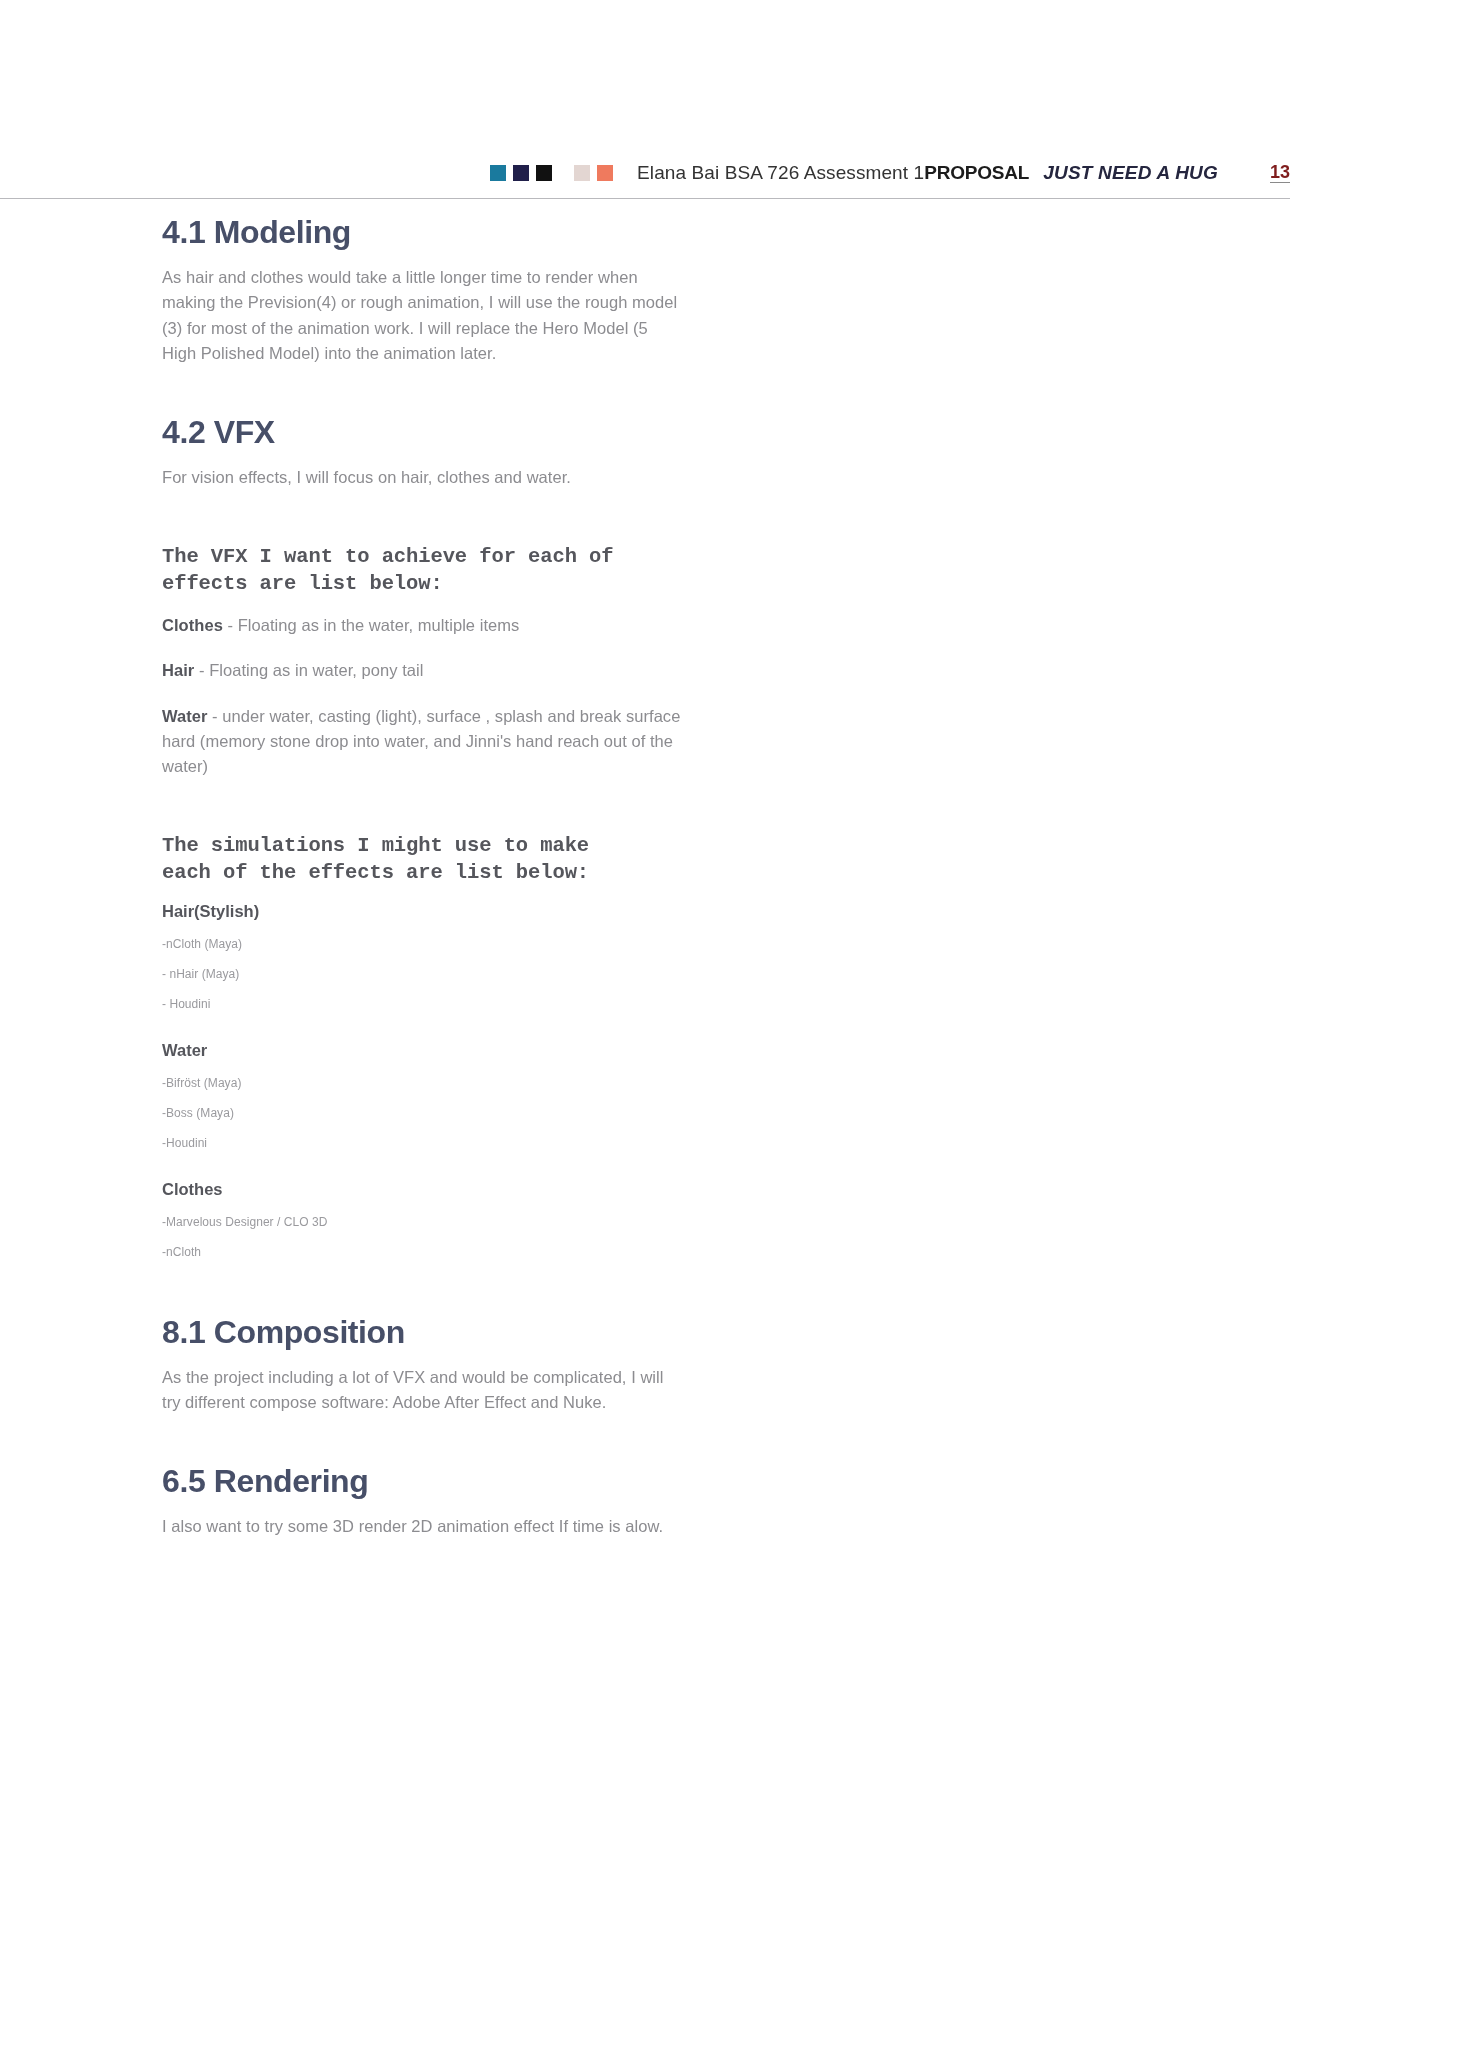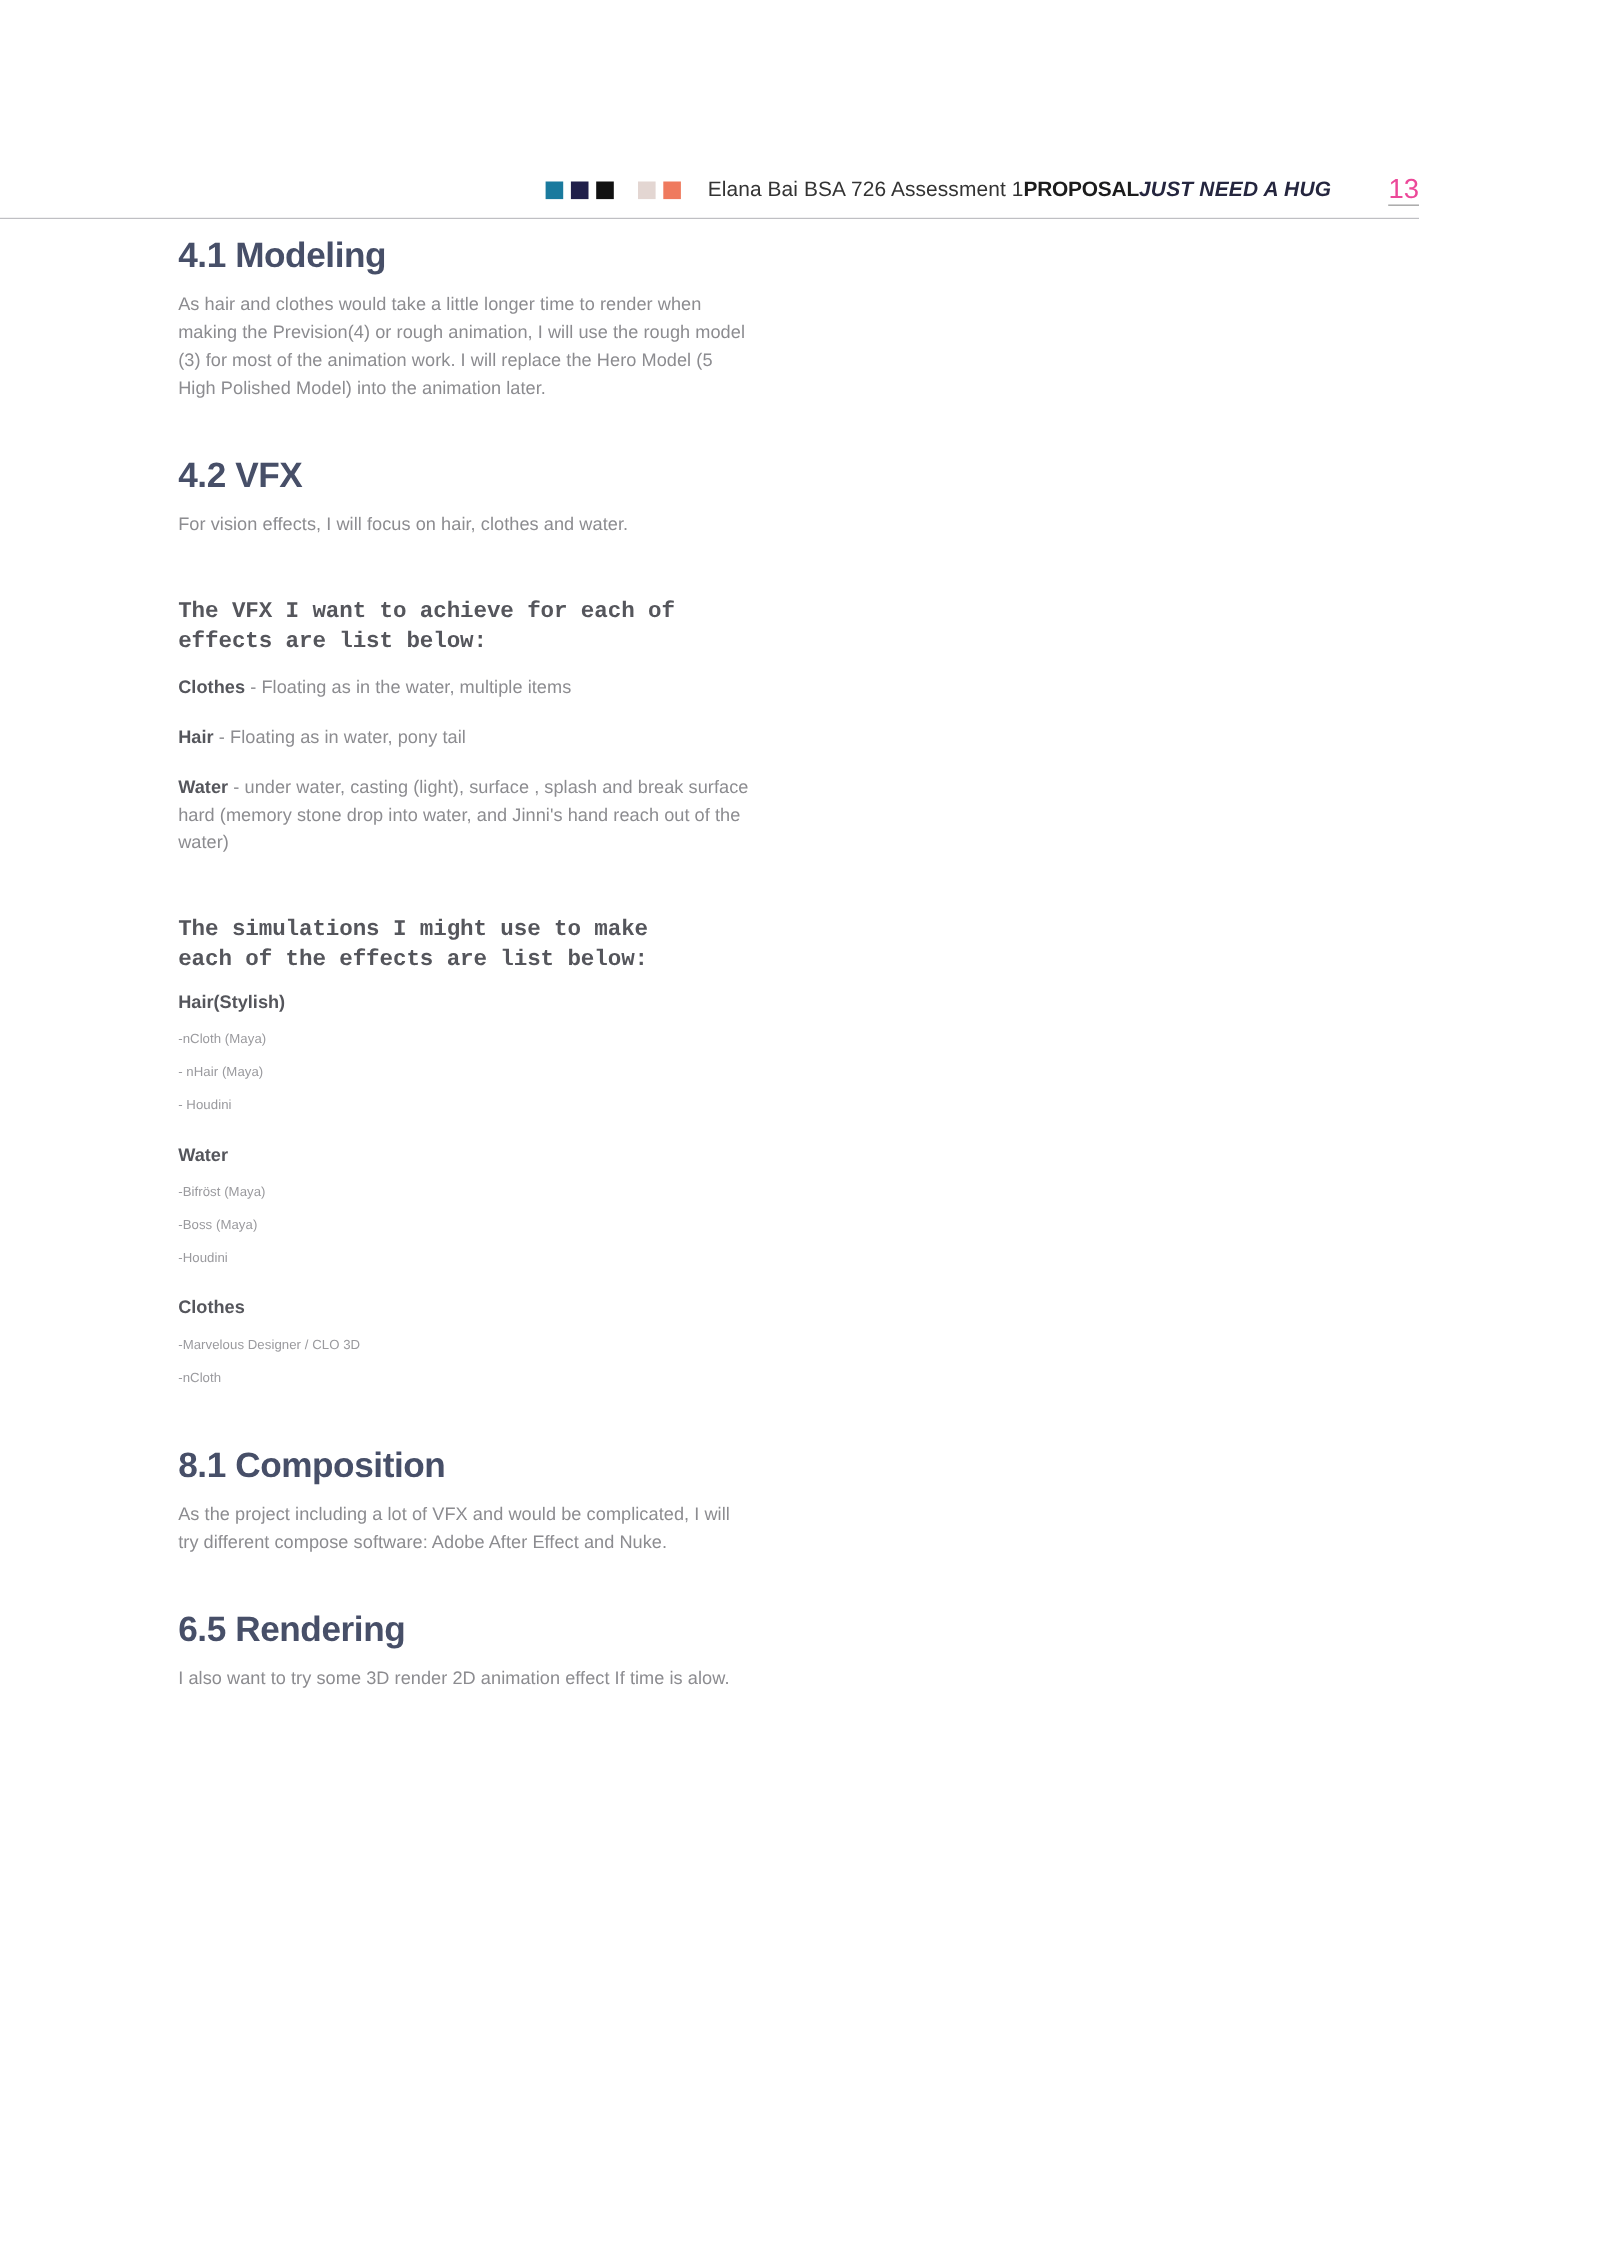--- a/index.html
+++ b/index.html
@@ -57,27 +57,28 @@
   .header-text .h-plain { font-weight: 400; color: #333333; }
   .header-text .h-bold {
     font-weight: 700;
     color: #1c1c1c;
     letter-spacing: -0.2px;
   }
   .header-text .h-italic {
     font-weight: 700;
     font-style: italic;
     color: #25263f;
+    margin-left: 14px;
     letter-spacing: 0.2px;
   }
   .page-number {
     margin-left: 52px;
-    font-size: 25px;
-    color: #ec4899;
-    font-weight: 400;
+    font-size: 18px;
+    color: #7f1d1d;
+    font-weight: 700;
     border-bottom: 1.5px solid #8a8a8a;
     padding-bottom: 1px;
     line-height: 1;
   }
 
   .header-rule {
     position: absolute;
     top: 198px;
     left: 0;
     width: 1290px;

